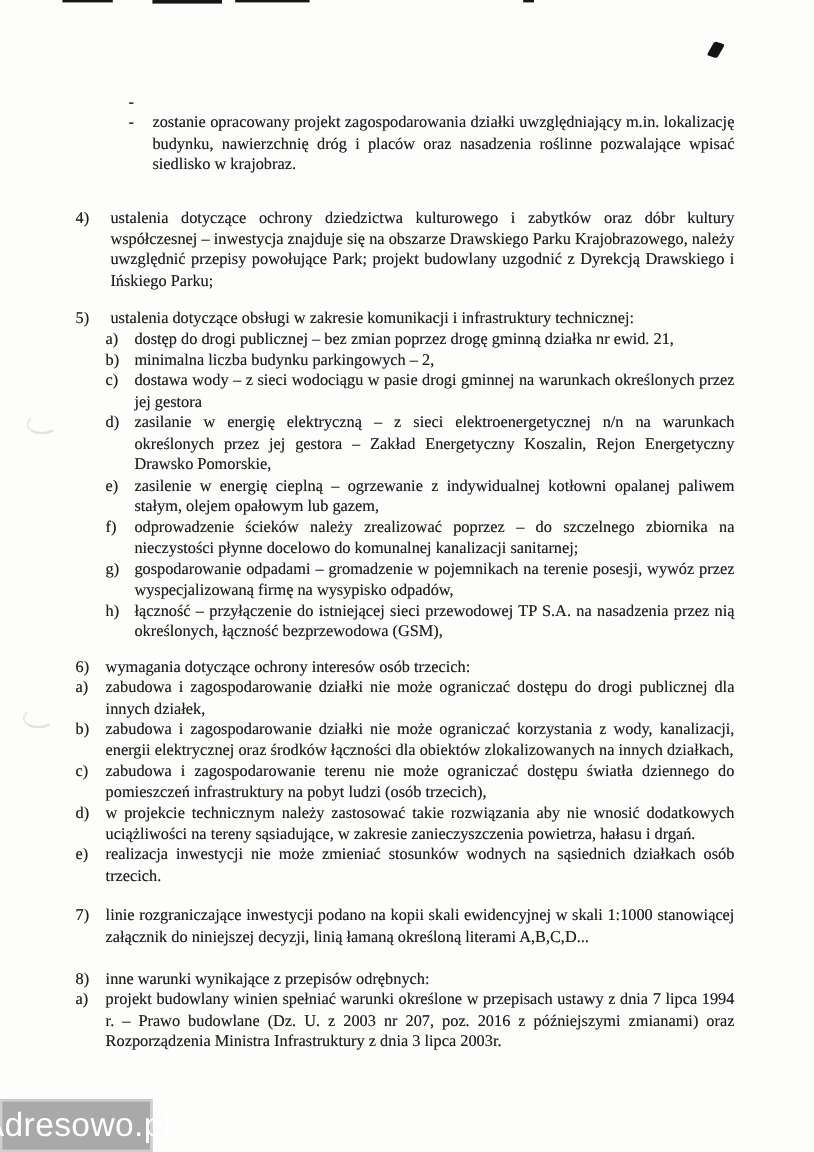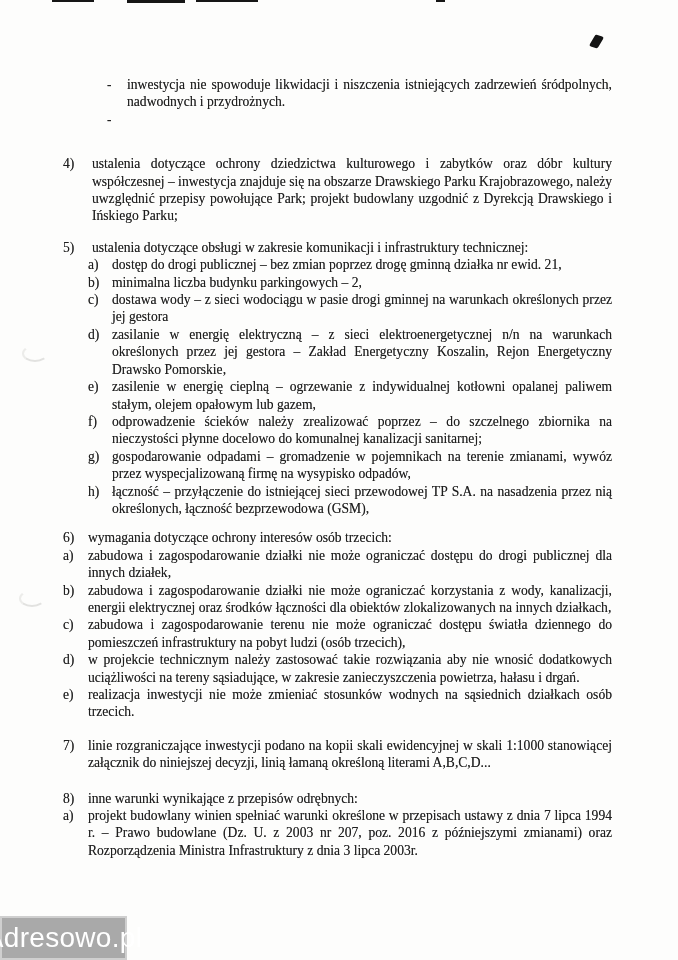--- a/index.html
+++ b/index.html
@@ -76,24 +76,24 @@
   <div class="artifact a-top4"></div>
   <div class="blob"></div>
   <div class="curl curl1"></div>
   <div class="curl curl2"></div>
 
   <div class="doc">
 
     <div class="pre">
       <div class="row">
         <span class="marker">-</span>
-        <span class="txt">inwestycja nie spowoduje likwidacji i niszczenia istniejących zadrzewień śródpolnych, nadwodnych i przydrożnych.</span>
       </div>
       <div class="row">
         <span class="marker">-</span>
+        <span class="txt">zostanie opracowany projekt zagospodarowania działki uwzględniający m.in. lokalizację budynku, nawierzchnię dróg i placów oraz nasadzenia roślinne pozwalające wpisać siedlisko w krajobraz.</span>
       </div>
     </div>
 
     <div class="gap-lg"></div>
 
     <div class="lvl1">
       <div class="row">
         <span class="marker">4)</span>
         <span class="txt">ustalenia dotyczące ochrony dziedzictwa kulturowego i zabytków oraz dóbr kultury współczesnej – inwestycja znajduje się na obszarze Drawskiego Parku Krajobrazowego, należy uwzględnić przepisy powołujące Park; projekt budowlany uzgodnić z Dyrekcją Drawskiego i Ińskiego Parku;</span>
       </div>
@@ -127,21 +127,21 @@
       <div class="row">
         <span class="marker">e)</span>
         <span class="txt">zasilenie w energię cieplną – ogrzewanie z indywidualnej kotłowni opalanej paliwem stałym, olejem opałowym lub gazem,</span>
       </div>
       <div class="row">
         <span class="marker">f)</span>
         <span class="txt">odprowadzenie ścieków należy zrealizować poprzez – do szczelnego zbiornika na nieczystości płynne docelowo do komunalnej kanalizacji sanitarnej;</span>
       </div>
       <div class="row">
         <span class="marker">g)</span>
-        <span class="txt">gospodarowanie odpadami – gromadzenie w pojemnikach na terenie zmianami, wywóz przez wyspecjalizowaną firmę  na wysypisko odpadów,</span>
+        <span class="txt">gospodarowanie odpadami – gromadzenie w pojemnikach na terenie posesji, wywóz przez wyspecjalizowaną firmę  na wysypisko odpadów,</span>
       </div>
       <div class="row">
         <span class="marker">h)</span>
         <span class="txt">łączność – przyłączenie do istniejącej sieci przewodowej TP S.A. na nasadzenia przez nią określonych, łączność bezprzewodowa (GSM),</span>
       </div>
     </div>
 
     <div class="gap-sm"></div>
 
     <div class="lvl0">

